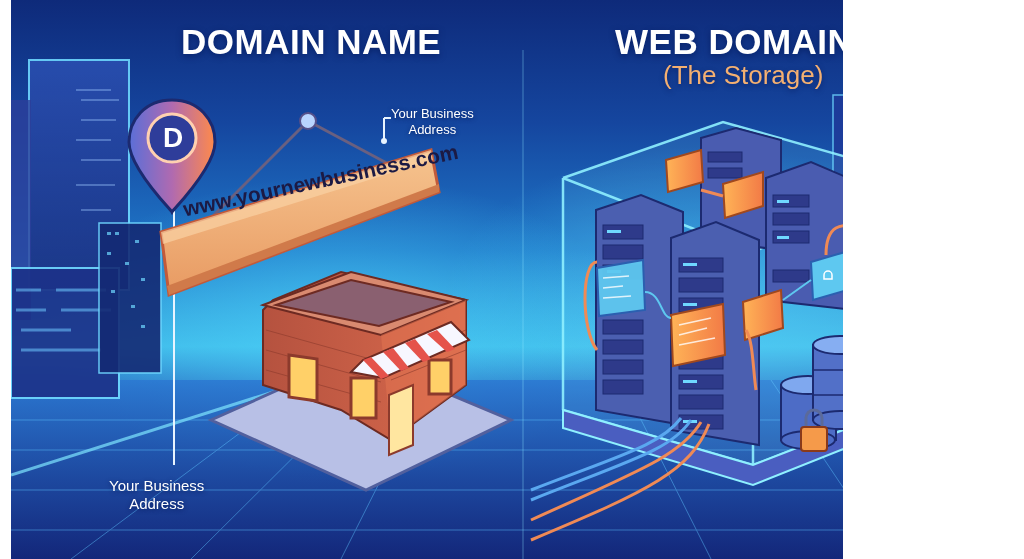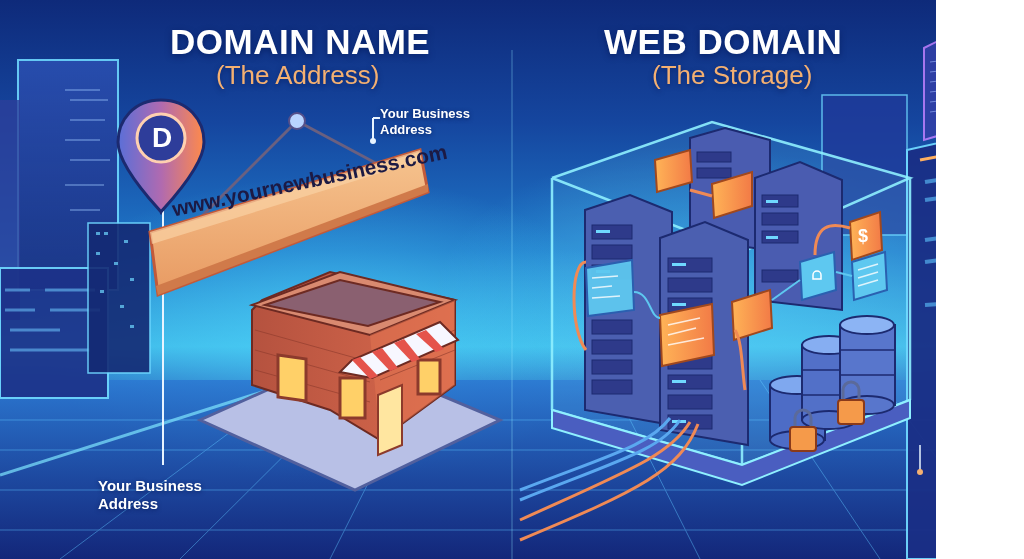--- a/index.html
+++ b/index.html
@@ -1,26 +1,26 @@
 <!DOCTYPE html>
 <html><head>
 <meta charset="utf-8">
 <style>
   html,body{margin:0;padding:0;}
   body{width:1024px;height:559px;overflow:hidden;position:relative;font-family:"Liberation Sans","DejaVu Sans",sans-serif;}
-  #canvas{position:absolute;left:0;top:0;width:936px;height:559px;overflow:hidden;
+  #canvas{position:absolute;left:11px;top:0;width:832px;height:559px;overflow:hidden;
     background:
       radial-gradient(ellipse 420px 220px at 330px 330px, rgba(80,220,255,0.55), rgba(80,220,255,0) 70%),
       radial-gradient(ellipse 380px 220px at 700px 300px, rgba(80,220,255,0.45), rgba(80,220,255,0) 70%),
       linear-gradient(180deg,#0e2a7a 0%,#15469f 22%,#1f78c9 45%,#3fb9e8 62%,#2a6fc4 70%,#1a3c96 85%,#142a78 100%);}
   .abs{position:absolute;}
   svg.scene{position:absolute;left:0;top:0;}
   .title{position:absolute;color:#ffffff;font-weight:700;font-size:35px;letter-spacing:0.5px;text-shadow:0 2px 6px rgba(0,20,80,0.6);white-space:nowrap;}
   .subtitle{position:absolute;color:#f4b071;font-size:26px;white-space:nowrap;text-shadow:0 2px 5px rgba(0,20,80,0.5);}
-  .label{position:absolute;color:#ffffff;font-weight:700;font-size:15px;line-height:18px;text-align:left;white-space:nowrap;text-shadow:0 1px 4px rgba(0,20,80,0.7);}
+  .label{position:absolute;color:#ffffff;font-weight:400;font-size:15px;line-height:18px;text-align:center;white-space:nowrap;text-shadow:0 1px 4px rgba(0,20,80,0.7);}
   .label.small{font-size:13px;line-height:16px;}
   .sign-text{position:absolute;left:170px;top:198px;width:270px;transform:rotate(-12deg);transform-origin:left top;color:#1c1a44;font-weight:700;font-size:21px;white-space:nowrap;}
 </style>
 </head>
 <body>
 
 <div id="canvas">
 
   <svg class="scene" width="1024" height="559" viewBox="0 0 1024 559">
     <defs>
@@ -297,21 +297,20 @@
       <path d="M698,424 C680,470 640,490 520,540" stroke="#f08a55"></path>
       <path d="M670,418 C650,445 610,455 520,490" stroke="#5aa8f0"></path>
     </g>
 
     <line x1="920" y1="445" x2="920" y2="470" stroke="#e8f4ff" stroke-width="1.5"></line>
     <circle cx="920" cy="472" r="3" fill="#f4b071"></circle>
     <path d="M990,500 Q992,514 1006,516 Q992,518 990,532 Q988,518 974,516 Q988,514 990,500 Z" fill="#aeb4dc" opacity="0.8"></path>
   </svg>
 
   <div class="title" style="left:170px;top:22px;">DOMAIN NAME</div>
-  <div class="subtitle" style="left:216px;top:60px;">(The Address)</div>
   <div class="title" style="left:604px;top:22px;">WEB DOMAIN</div>
   <div class="subtitle" style="left:652px;top:60px;">(The Storage)</div>
 
   <div class="abs" style="left:150px;top:122px;width:24px;text-align:center;color:#fff;font-weight:700;font-size:28px;">D</div>
 
   <div class="sign-text">www.yournewbusiness.com</div>
 
   <div class="label small" style="left:380px;top:106px;">
     <div>Your Business</div>
     <div>Address</div>

